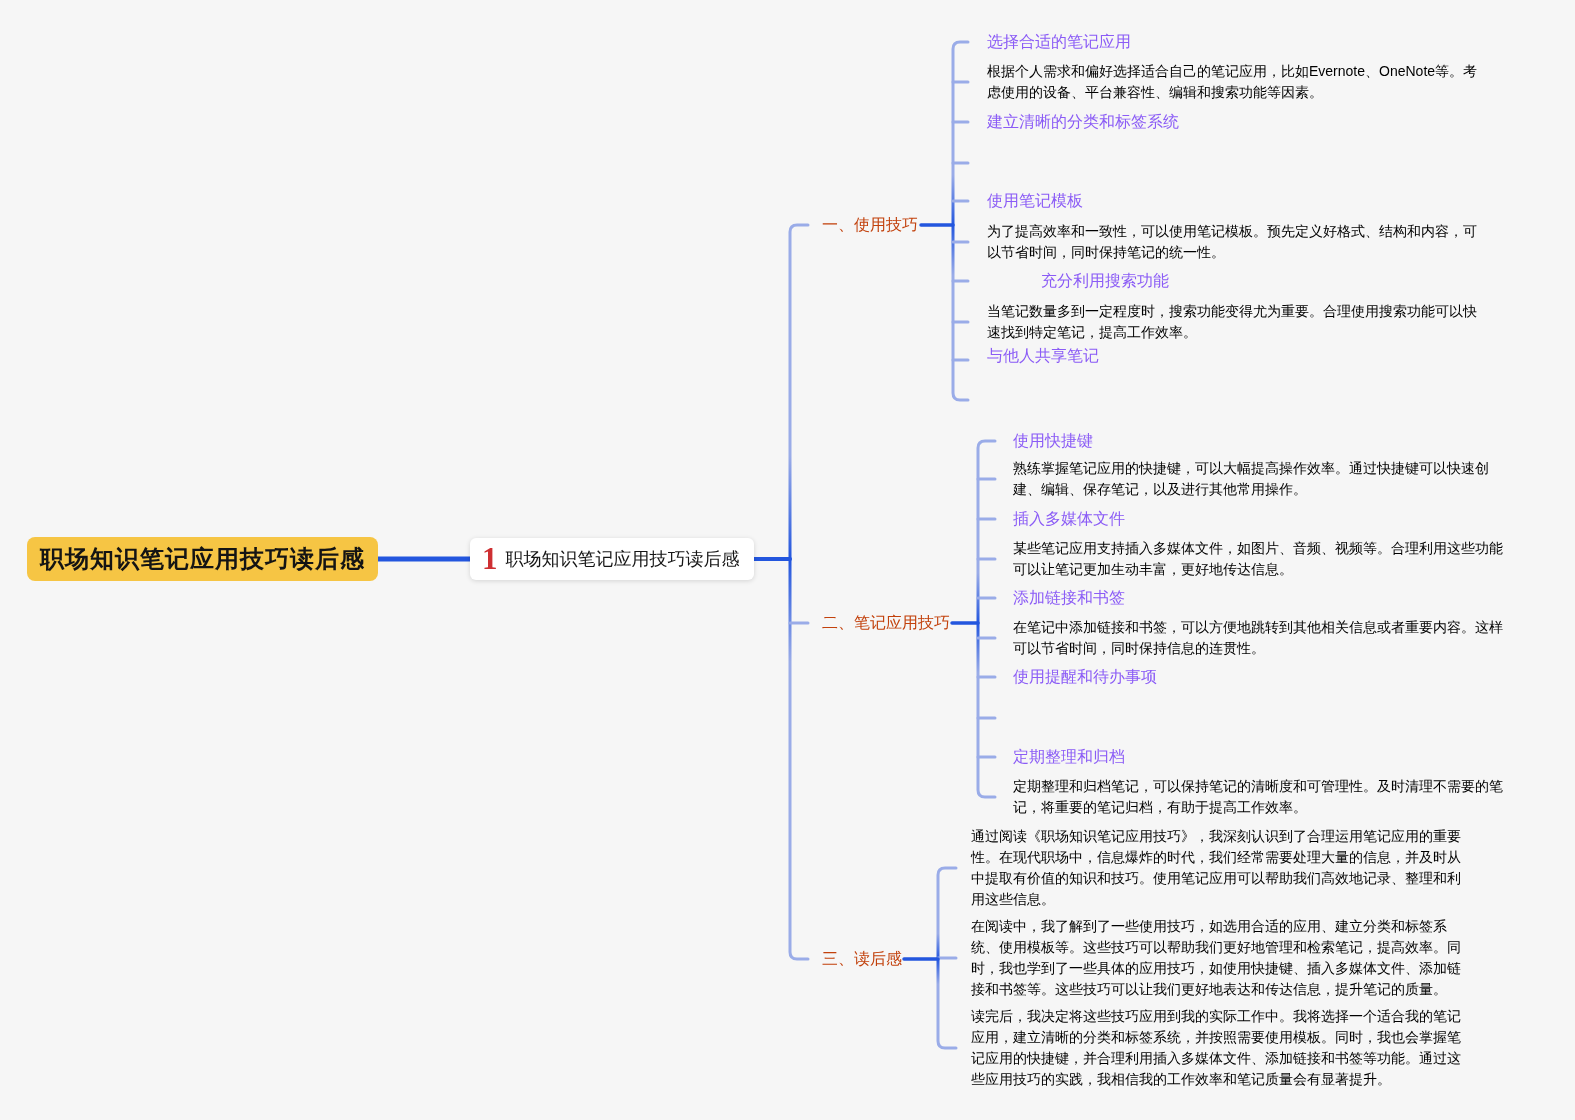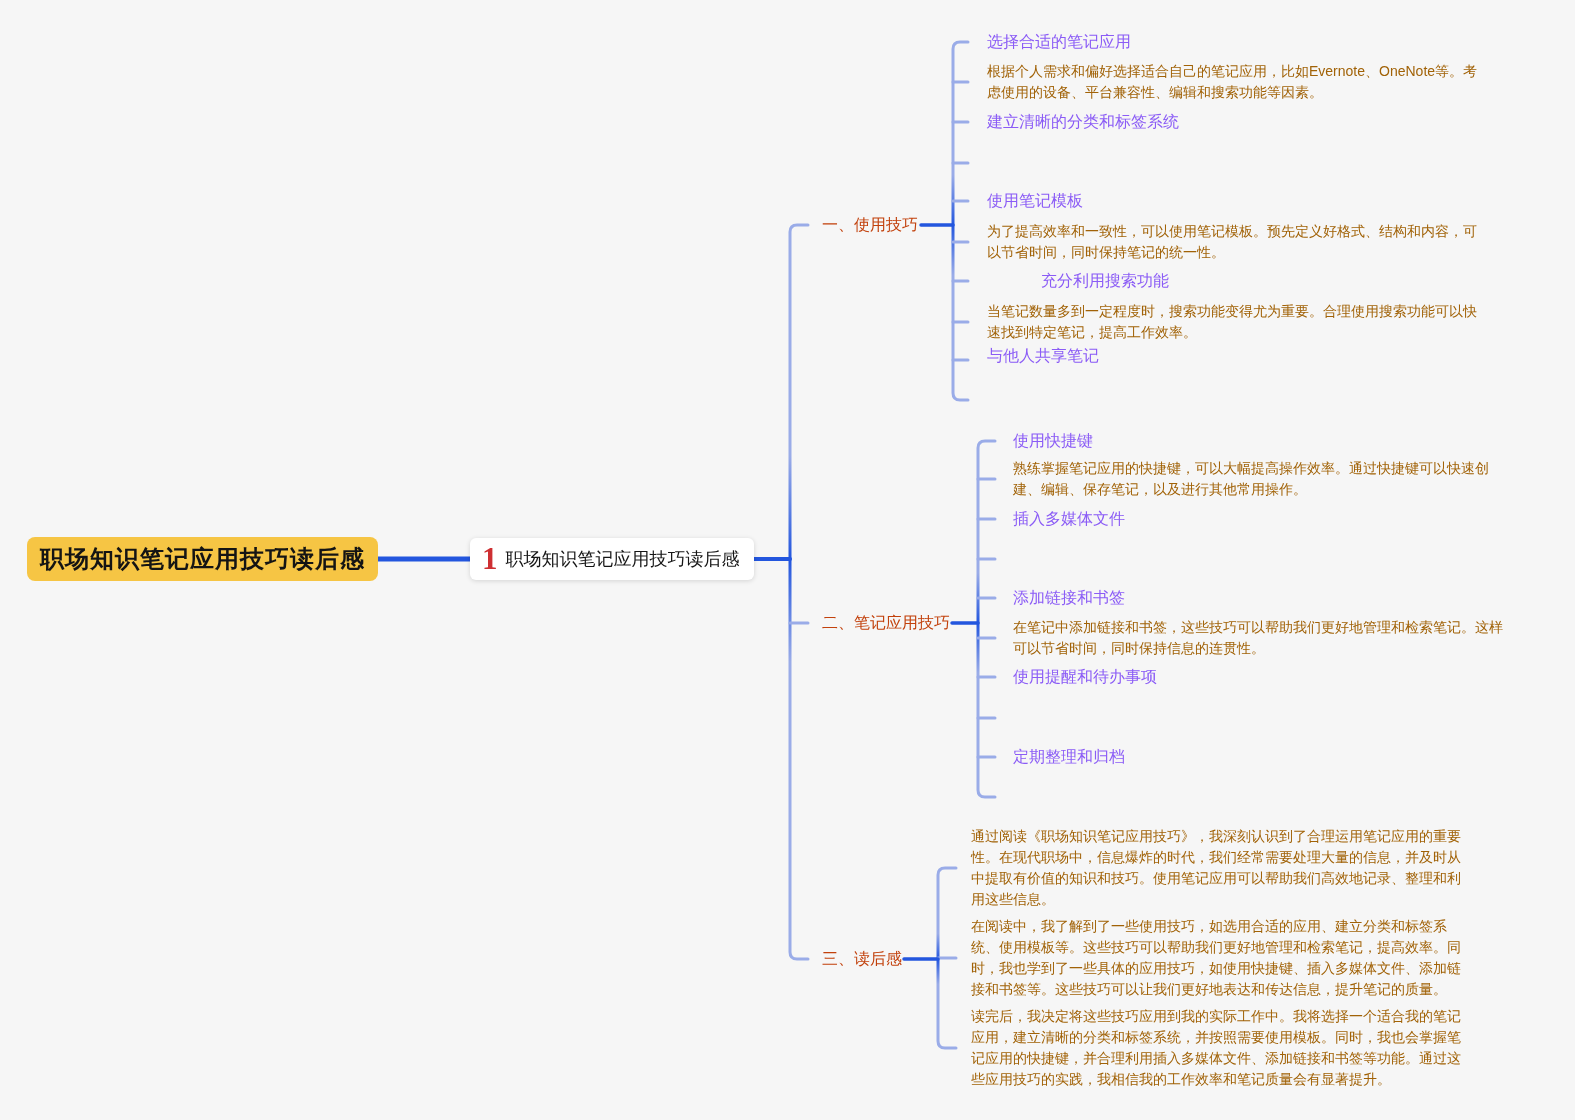--- a/index.html
+++ b/index.html
@@ -26,21 +26,21 @@
     font-family:"Liberation Serif","DejaVu Serif",serif;
   }
   .center-title { font-size:18px; color:#151515; }
 
   .branch-label {
     position:absolute; transform:translateY(-50%);
     font-size:16px; color:#c2410c; white-space:nowrap; z-index:2;
   }
   .item { position:absolute; transform:translateY(-50%); z-index:2; }
   .item.heading { font-size:16px; color:#8b5cf6; white-space:nowrap; }
-  .item.para { font-size:14px; color:#a16207; line-height:21px; width:500px; }
+  .item.para { font-size:14px; color:#000000; line-height:21px; width:500px; }
 </style>
 </head>
 <body>
 
 <div class="canvas" id="canvas">
   <svg id="wires" width="1575" height="1120">
       <defs>
         <linearGradient id="grad-main" gradientUnits="userSpaceOnUse" x1="790" y1="225" x2="790" y2="959">
           <stop offset="0" stop-color="#9AACE8"></stop>
           <stop offset="0.3150408719346049" stop-color="#9AACE8"></stop>
@@ -113,20 +113,22 @@
     <div class="item para" style="left: 987px; top: 82px;">根据个人需求和偏好选择适合自己的笔记应用，比如Evernote、OneNote等。考虑使用的设备、平台兼容性、编辑和搜索功能等因素。</div>
     <div class="item heading" style="left: 987px; top: 122px;">建立清晰的分类和标签系统</div>
     <div class="item heading" style="left: 987px; top: 201px;">使用笔记模板</div>
     <div class="item para" style="left: 987px; top: 242px;">为了提高效率和一致性，可以使用笔记模板。预先定义好格式、结构和内容，可以节省时间，同时保持笔记的统一性。</div>
     <div class="item heading" style="left: 1041px; top: 281px;">充分利用搜索功能</div>
     <div class="item para" style="left: 987px; top: 322px;">当笔记数量多到一定程度时，搜索功能变得尤为重要。合理使用搜索功能可以快速找到特定笔记，提高工作效率。</div>
     <div class="item heading" style="left: 987px; top: 356px; text-align: center;">与他人共享笔记</div>
     <div class="item heading" style="left: 1013px; top: 441px;">使用快捷键</div>
     <div class="item para" style="left: 1013px; top: 479px;">熟练掌握笔记应用的快捷键，可以大幅提高操作效率。通过快捷键可以快速创建、编辑、保存笔记，以及进行其他常用操作。</div>
     <div class="item heading" style="left: 1013px; top: 519px;">插入多媒体文件</div>
+    <div class="item para" style="left: 1013px; top: 559px;">某些笔记应用支持插入多媒体文件，如图片、音频、视频等。合理利用这些功能可以让笔记更加生动丰富，更好地传达信息。</div>
     <div class="item heading" style="left: 1013px; top: 598px;">添加链接和书签</div>
-    <div class="item para" style="left: 1013px; top: 638px;">在笔记中添加链接和书签，这些技巧可以帮助我们更好地管理和检索笔记。这样可以节省时间，同时保持信息的连贯性。</div>
+    <div class="item para" style="left: 1013px; top: 638px;">在笔记中添加链接和书签，可以方便地跳转到其他相关信息或者重要内容。这样可以节省时间，同时保持信息的连贯性。</div>
     <div class="item heading" style="left: 1013px; top: 677px;">使用提醒和待办事项</div>
     <div class="item heading" style="left: 1013px; top: 757px;">定期整理和归档</div>
+    <div class="item para" style="left: 1013px; top: 797px;">定期整理和归档笔记，可以保持笔记的清晰度和可管理性。及时清理不需要的笔记，将重要的笔记归档，有助于提高工作效率。</div>
     <div class="item para" style="left: 971px; top: 868px;">通过阅读《职场知识笔记应用技巧》，我深刻认识到了合理运用笔记应用的重要性。在现代职场中，信息爆炸的时代，我们经常需要处理大量的信息，并及时从中提取有价值的知识和技巧。使用笔记应用可以帮助我们高效地记录、整理和利用这些信息。</div>
     <div class="item para" style="left: 971px; top: 958px;">在阅读中，我了解到了一些使用技巧，如选用合适的应用、建立分类和标签系统、使用模板等。这些技巧可以帮助我们更好地管理和检索笔记，提高效率。同时，我也学到了一些具体的应用技巧，如使用快捷键、插入多媒体文件、添加链接和书签等。这些技巧可以让我们更好地表达和传达信息，提升笔记的质量。</div>
     <div class="item para" style="left: 971px; top: 1048px;">读完后，我决定将这些技巧应用到我的实际工作中。我将选择一个适合我的笔记应用，建立清晰的分类和标签系统，并按照需要使用模板。同时，我也会掌握笔记应用的快捷键，并合理利用插入多媒体文件、添加链接和书签等功能。通过这些应用技巧的实践，我相信我的工作效率和笔记质量会有显著提升。</div>
   </div>
 
 </body></html>

